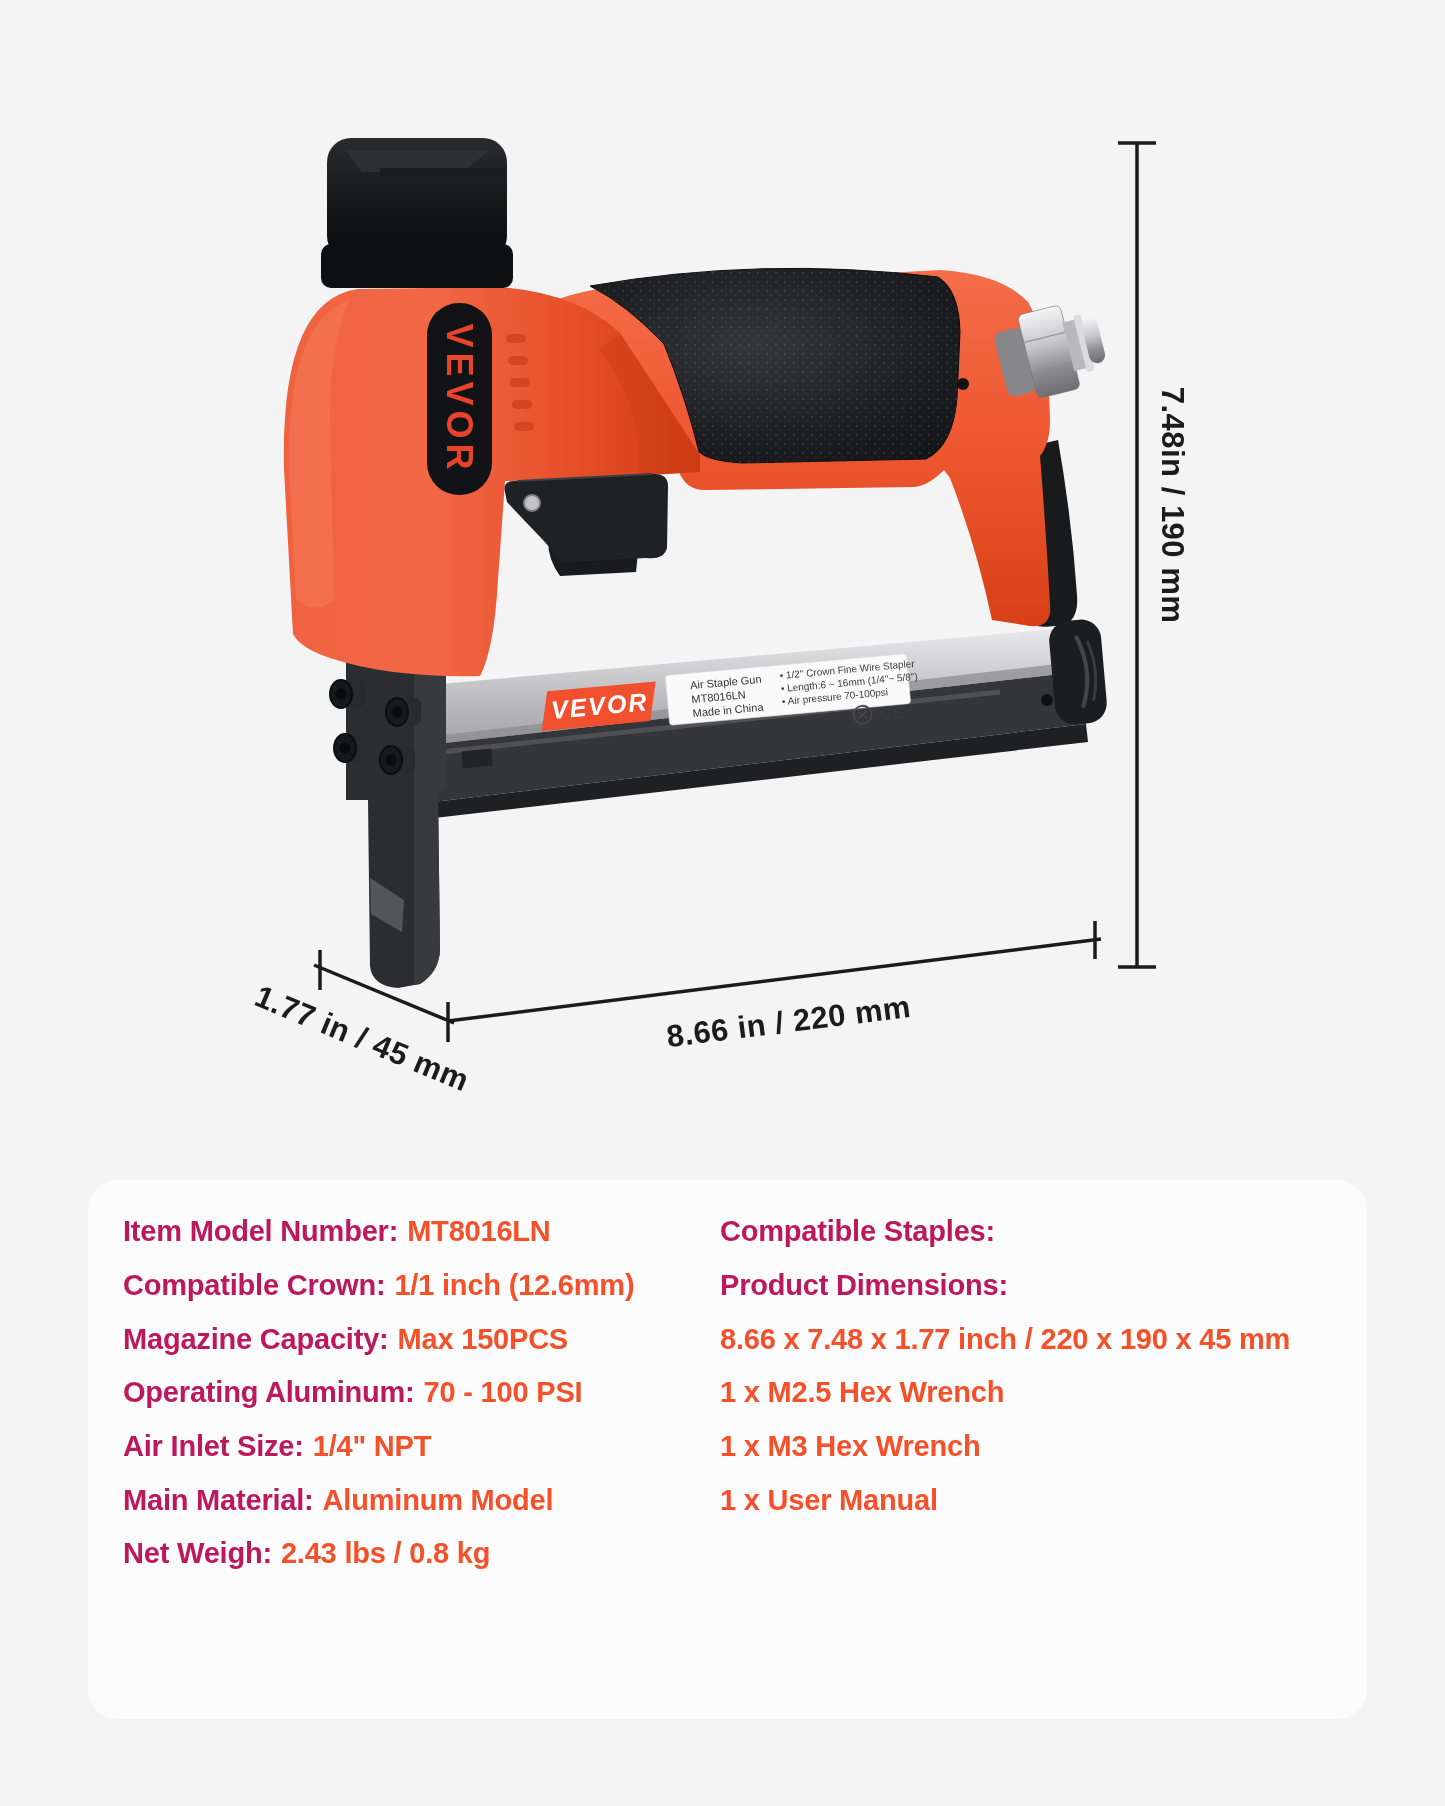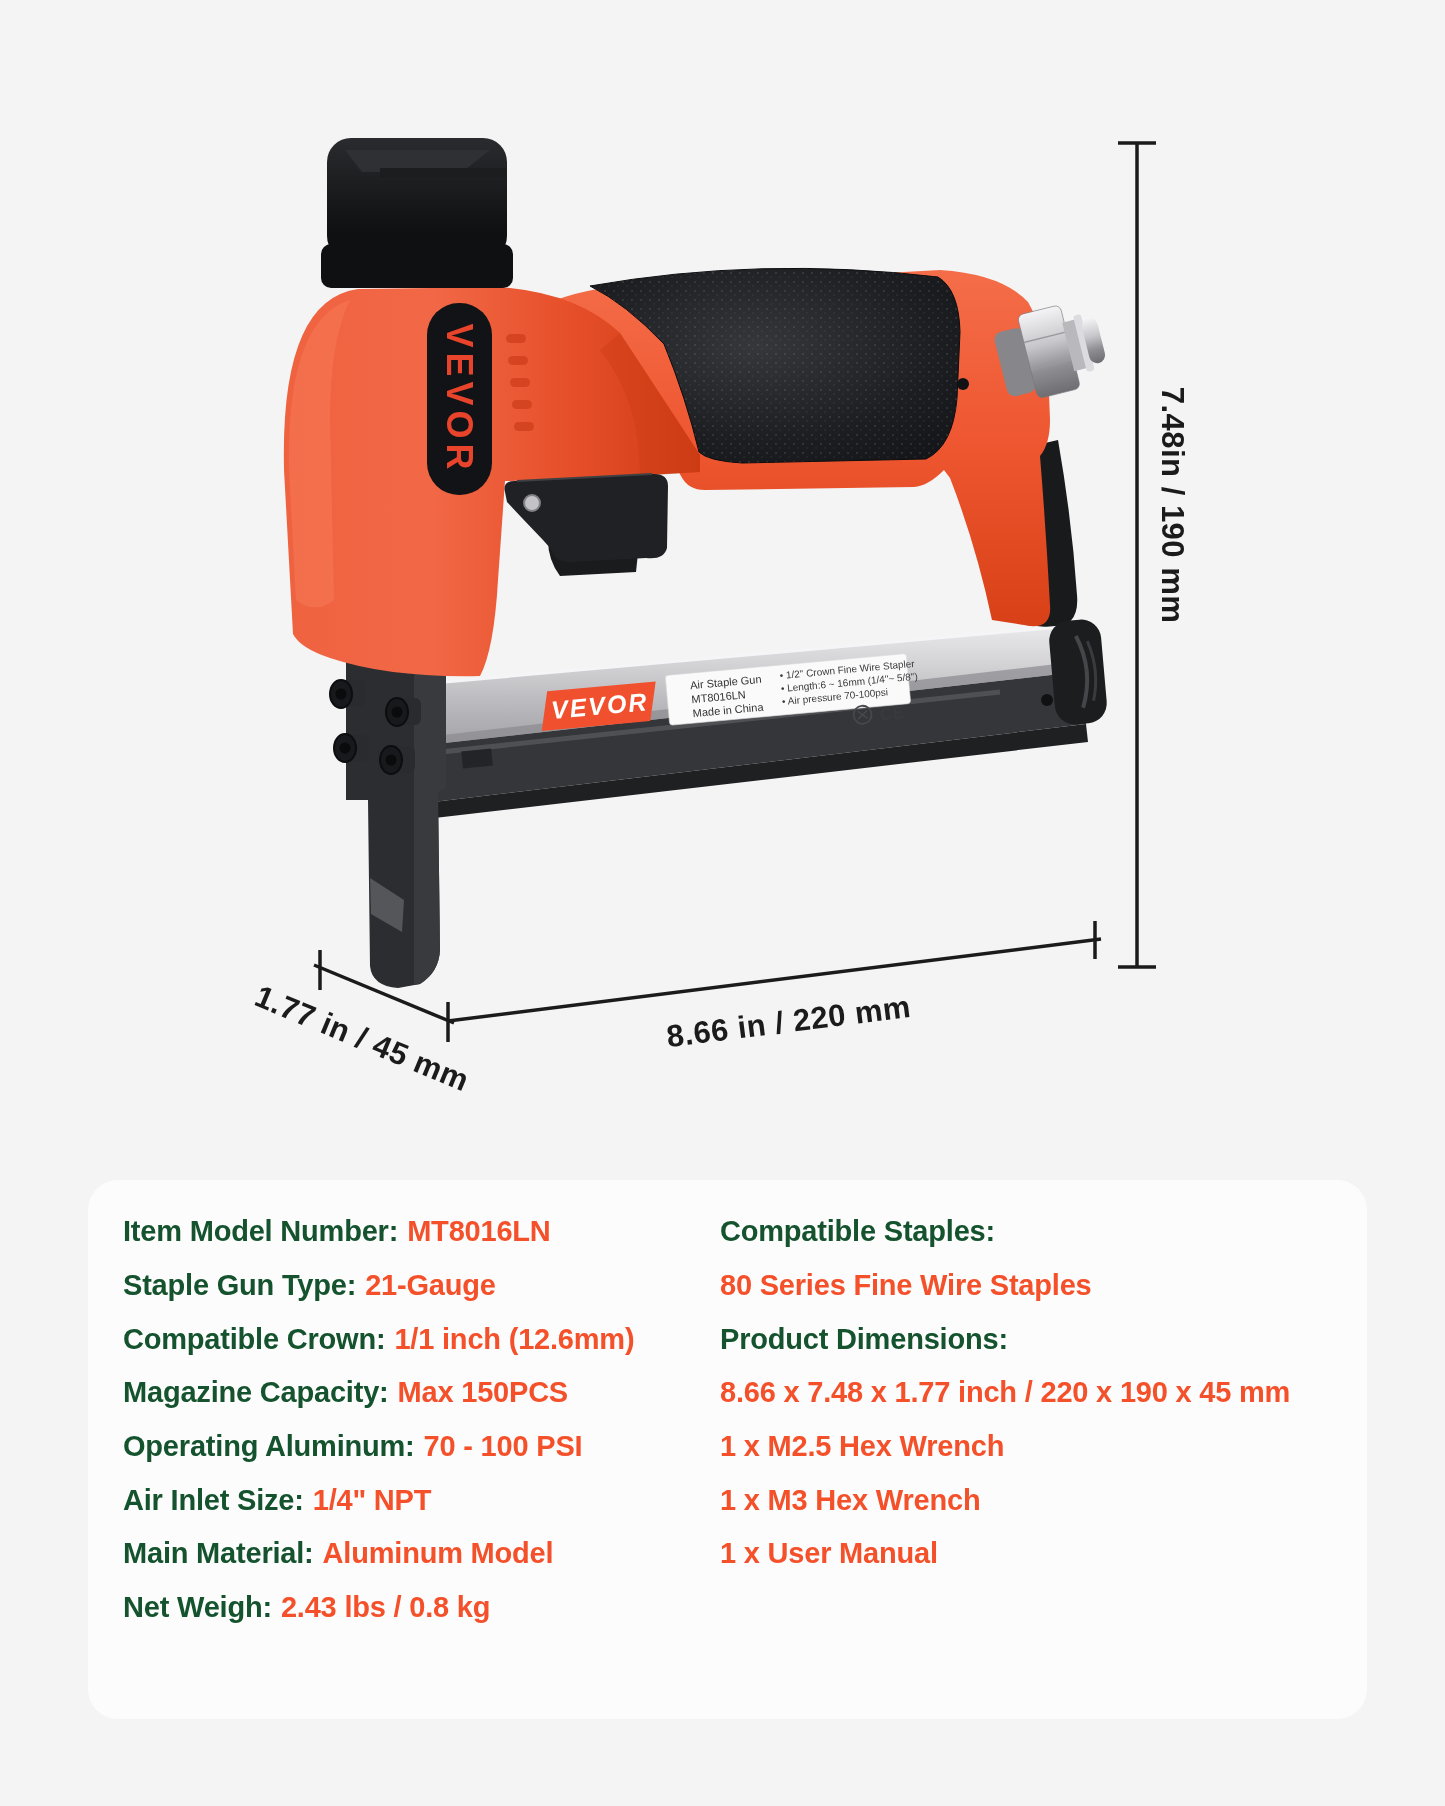--- a/index.html
+++ b/index.html
@@ -11,21 +11,21 @@
   .body-logo-text{font-family:"Liberation Sans",sans-serif;font-weight:bold;font-size:36px;fill:#e8432b;letter-spacing:5px;}
   .sticker-line{font-family:"Liberation Sans",sans-serif;font-size:11px;fill:#333336;}
   .sticker-bullet{font-family:"Liberation Sans",sans-serif;font-size:10px;fill:#3a3a3d;}
   .ce-text{font-family:"Liberation Sans",sans-serif;font-weight:bold;font-size:17px;fill:#3a3a3d;letter-spacing:1px;}
   .spec-card{position:absolute;left:88px;top:1180px;width:1279px;height:539px;background:#fcfcfd;border-radius:30px;}
   .spec-col{position:absolute;top:25px;}
   .spec-col.left{left:35px;}
   .spec-col.right{left:632px;}
   .spec-row{height:53.7px;display:flex;align-items:center;white-space:nowrap;
             font-size:29px;font-weight:bold;letter-spacing:-0.2px;}
-  .lab{color:#14532d;}
+  .lab{color:#be185d;}
   .val{color:#f4502a;}
   .spec-row .lab + .val{margin-left:9px;}
 </style>
 </head>
 <body>
 
 <div class="canvas">
 
   <svg class="hero" width="1445" height="1150" viewBox="0 0 1445 1150">
     <defs>
@@ -208,24 +208,20 @@
     <text class="dim-label" x="790" y="1032" text-anchor="middle" transform="rotate(-7.1 790 1032)">8.66 in / 220 mm</text>
   </svg>
 
   <section class="spec-card">
     <div class="spec-col left">
       <div class="spec-row">
         <span class="lab">Item Model Number:</span>
         <span class="val">MT8016LN</span>
       </div>
       <div class="spec-row">
-        <span class="lab">Staple Gun Type:</span>
-        <span class="val">21-Gauge</span>
-      </div>
-      <div class="spec-row">
         <span class="lab">Compatible Crown:</span>
         <span class="val">1/1 inch (12.6mm)</span>
       </div>
       <div class="spec-row">
         <span class="lab">Magazine Capacity:</span>
         <span class="val">Max 150PCS</span>
       </div>
       <div class="spec-row">
         <span class="lab">Operating Aluminum:</span>
         <span class="val">70 - 100 PSI</span>
@@ -240,23 +236,20 @@
       </div>
       <div class="spec-row">
         <span class="lab">Net Weigh:</span>
         <span class="val">2.43 lbs / 0.8 kg</span>
       </div>
     </div>
 
     <div class="spec-col right">
       <div class="spec-row">
         <span class="lab">Compatible Staples:</span>
-      </div>
-      <div class="spec-row">
-        <span class="val">80 Series Fine Wire Staples</span>
       </div>
       <div class="spec-row">
         <span class="lab">Product Dimensions:</span>
       </div>
       <div class="spec-row">
         <span class="val">8.66 x 7.48 x 1.77 inch / 220 x 190 x 45 mm</span>
       </div>
       <div class="spec-row">
         <span class="val">1 x M2.5 Hex Wrench</span>
       </div>

